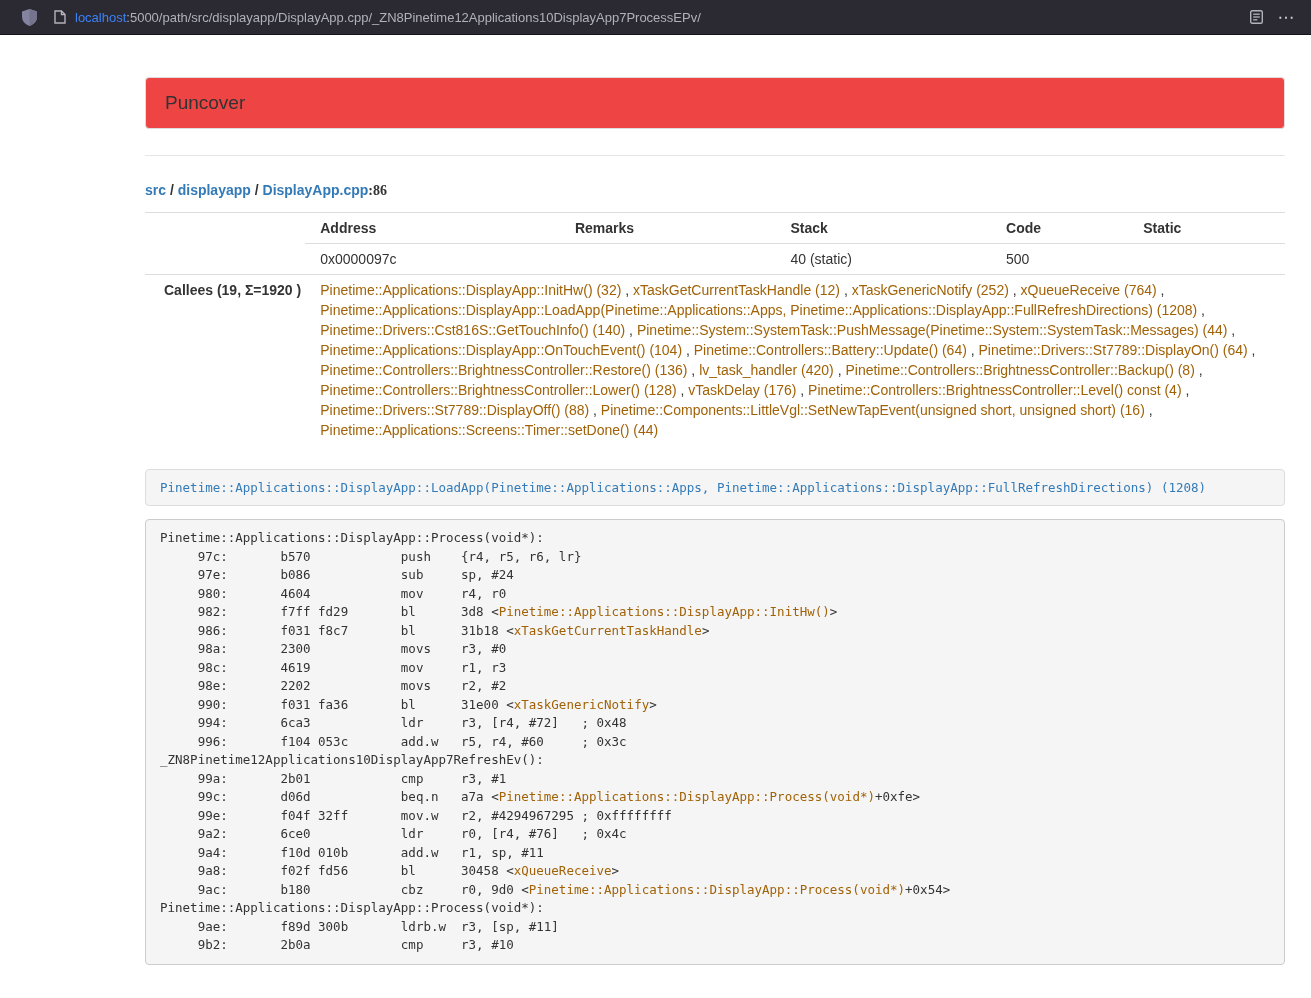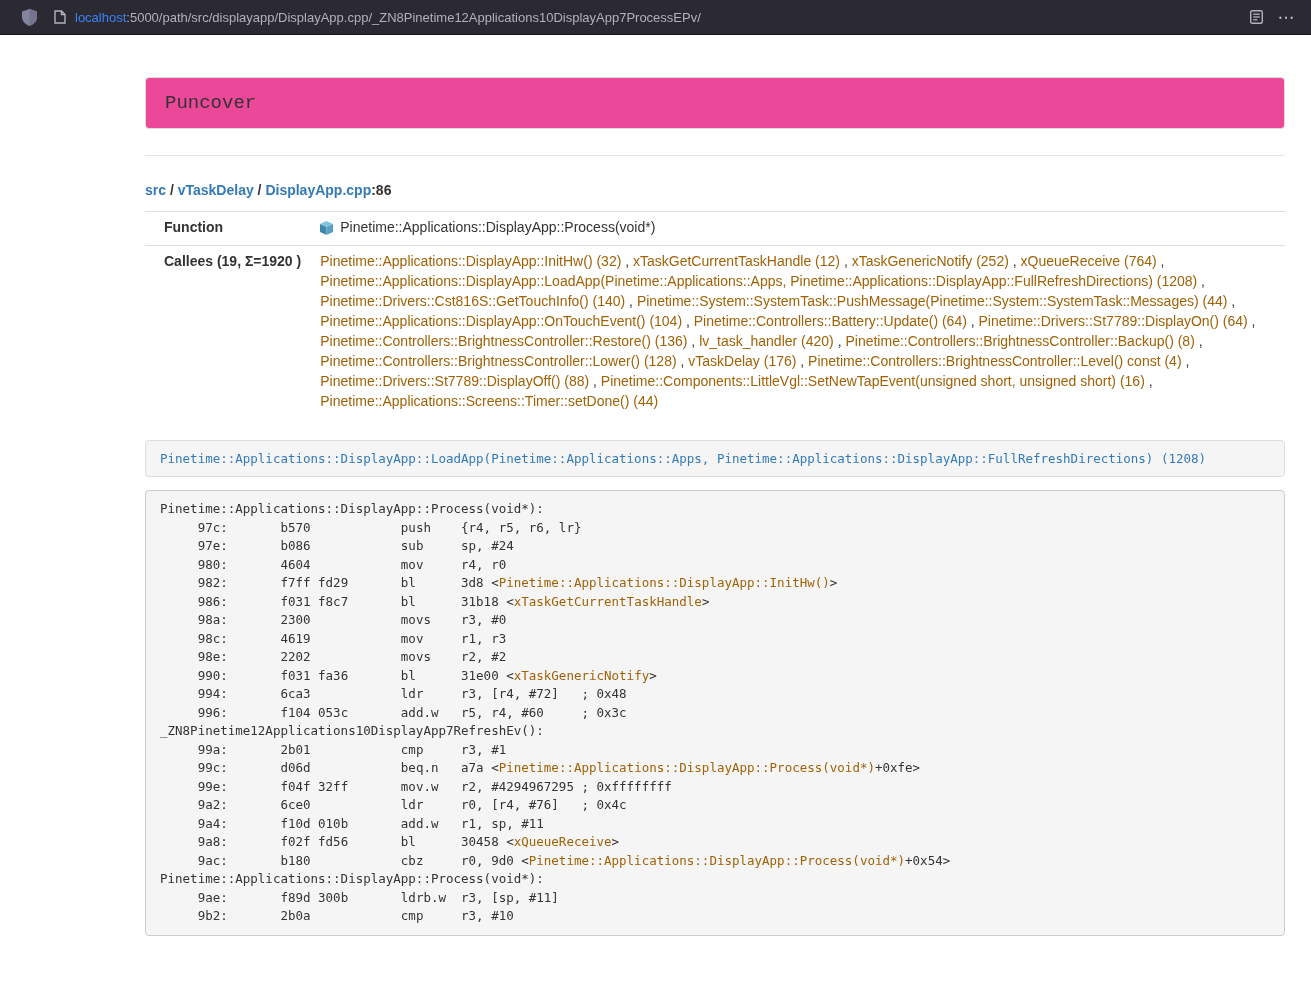--- a/index.html
+++ b/index.html
@@ -19,28 +19,28 @@
   .url-text .rest { color: #b1b1bb; }
   .topbar .spacer { flex: 1; }
   .icon-btn { width: 30px; height: 28px; display: flex; align-items: center; justify-content: center; }
   .menu-dots { color: #cfcfd8; font-size: 17px; line-height: 1; margin-right: 10px; }
 
   
   .page { padding-top: 42px; }
   .container { width: 1140px; margin-left: 145px; }
 
   .title-panel {
-    background: #ec4899; border: 1px solid #ddd; border-radius: 4px;
-    padding: 14px 19px; font-size: 19px; color: #333; font-family: Liberation Mono, monospace;
+    background: #ef4444; border: 1px solid #ddd; border-radius: 4px;
+    padding: 14px 19px; font-size: 19px; color: #333;
   }
   hr.rule { border: 0; border-top: 1px solid #e5e5e5; margin: 26px 0; }
 
   .breadcrumb { font-weight: bold; font-size: 14px; line-height: 16px; margin-bottom: 13px; color: #333; }
   .breadcrumb a { color: #337ab7; }
-  .breadcrumb .suffix { color: #333; }
+  .breadcrumb .suffix { color: #333; font-family: Liberation Serif, serif; }
 
   
   .fn-table { width: 100%; border-collapse: collapse; font-size: 14px; line-height: 20px; }
   .fn-table > tbody > tr > th,
   .fn-table > tbody > tr > td { border-top: 1px solid #ddd; text-align: left; vertical-align: top; }
   .fn-table > tbody > tr > th { width: 152px; padding: 5px 4px 5px 19px; font-weight: bold; white-space: nowrap; }
   .fn-table > tbody > tr > td { padding: 5px 8px 5px 15px; }
   .fn-table > tbody > tr.inner-row > td { padding: 0; }
 
   .inner-table { width: 100%; border-collapse: collapse; }
@@ -100,37 +100,47 @@
 
 <div class="page">
   <div class="container">
 
     <div class="title-panel">
       <span>Puncover</span>
     </div>
 
     <hr class="rule">
 
-    <div class="breadcrumb"><a>src</a><span> / </span><a>vTaskDelay</a><span> / </span><a>DisplayApp.cpp</a><span class="suffix">:86</span></div>
+    <div class="breadcrumb"><a>src</a><span> / </span><a>displayapp</a><span> / </span><a>DisplayApp.cpp</a><span class="suffix">:86</span></div>
 
     <table class="fn-table">
       <tbody>
-        <tr>
-          <th>Function</th>
+        <tr class="inner-row">
+          <th></th>
           <td>
-            <span class="fn-name-cell">
-              <span class="fn-type-icon">
-                <svg width="13" height="14" viewBox="0 0 13 14">
-                  <polygon points="6.5,0 13,3 6.5,6 0,3" fill="#7fc4e0"></polygon>
-                  <polygon points="0,3 6.5,6 6.5,14 0,11" fill="#3f87ab"></polygon>
-                  <polygon points="13,3 6.5,6 6.5,14 13,11" fill="#55a0c4"></polygon>
-                </svg>
-              </span>
-              <span>Pinetime::Applications::DisplayApp::Process(void*)</span>
-            </span>
+            <table class="inner-table">
+              <thead>
+                <tr>
+                  <th class="col-address">Address</th>
+                  <th class="col-remarks">Remarks</th>
+                  <th class="col-stack">Stack</th>
+                  <th class="col-code">Code</th>
+                  <th class="col-static">Static</th>
+                </tr>
+              </thead>
+              <tbody>
+                <tr>
+                  <td>0x0000097c</td>
+                  <td></td>
+                  <td>40 (static)</td>
+                  <td>500</td>
+                  <td></td>
+                </tr>
+              </tbody>
+            </table>
           </td>
         </tr>
         <tr>
           <th>Callees (19, Σ=1920 )</th>
           <td class="callees-cell"><a>Pinetime::Applications::DisplayApp::InitHw() (32)</a> , <a>xTaskGetCurrentTaskHandle (12)</a> , <a>xTaskGenericNotify (252)</a> , <a>xQueueReceive (764)</a> , <a>Pinetime::Applications::DisplayApp::LoadApp(Pinetime::Applications::Apps, Pinetime::Applications::DisplayApp::FullRefreshDirections) (1208)</a> , <a>Pinetime::Drivers::Cst816S::GetTouchInfo() (140)</a> , <a>Pinetime::System::SystemTask::PushMessage(Pinetime::System::SystemTask::Messages) (44)</a> , <a>Pinetime::Applications::DisplayApp::OnTouchEvent() (104)</a> , <a>Pinetime::Controllers::Battery::Update() (64)</a> , <a>Pinetime::Drivers::St7789::DisplayOn() (64)</a> , <a>Pinetime::Controllers::BrightnessController::Restore() (136)</a> , <a>lv_task_handler (420)</a> , <a>Pinetime::Controllers::BrightnessController::Backup() (8)</a> , <a>Pinetime::Controllers::BrightnessController::Lower() (128)</a> , <a>vTaskDelay (176)</a> , <a>Pinetime::Controllers::BrightnessController::Level() const (4)</a> , <a>Pinetime::Drivers::St7789::DisplayOff() (88)</a> , <a>Pinetime::Components::LittleVgl::SetNewTapEvent(unsigned short, unsigned short) (16)</a> , <a>Pinetime::Applications::Screens::Timer::setDone() (44)</a></td>
         </tr>
       </tbody>
     </table>
 
     <div class="symbol-panel">

